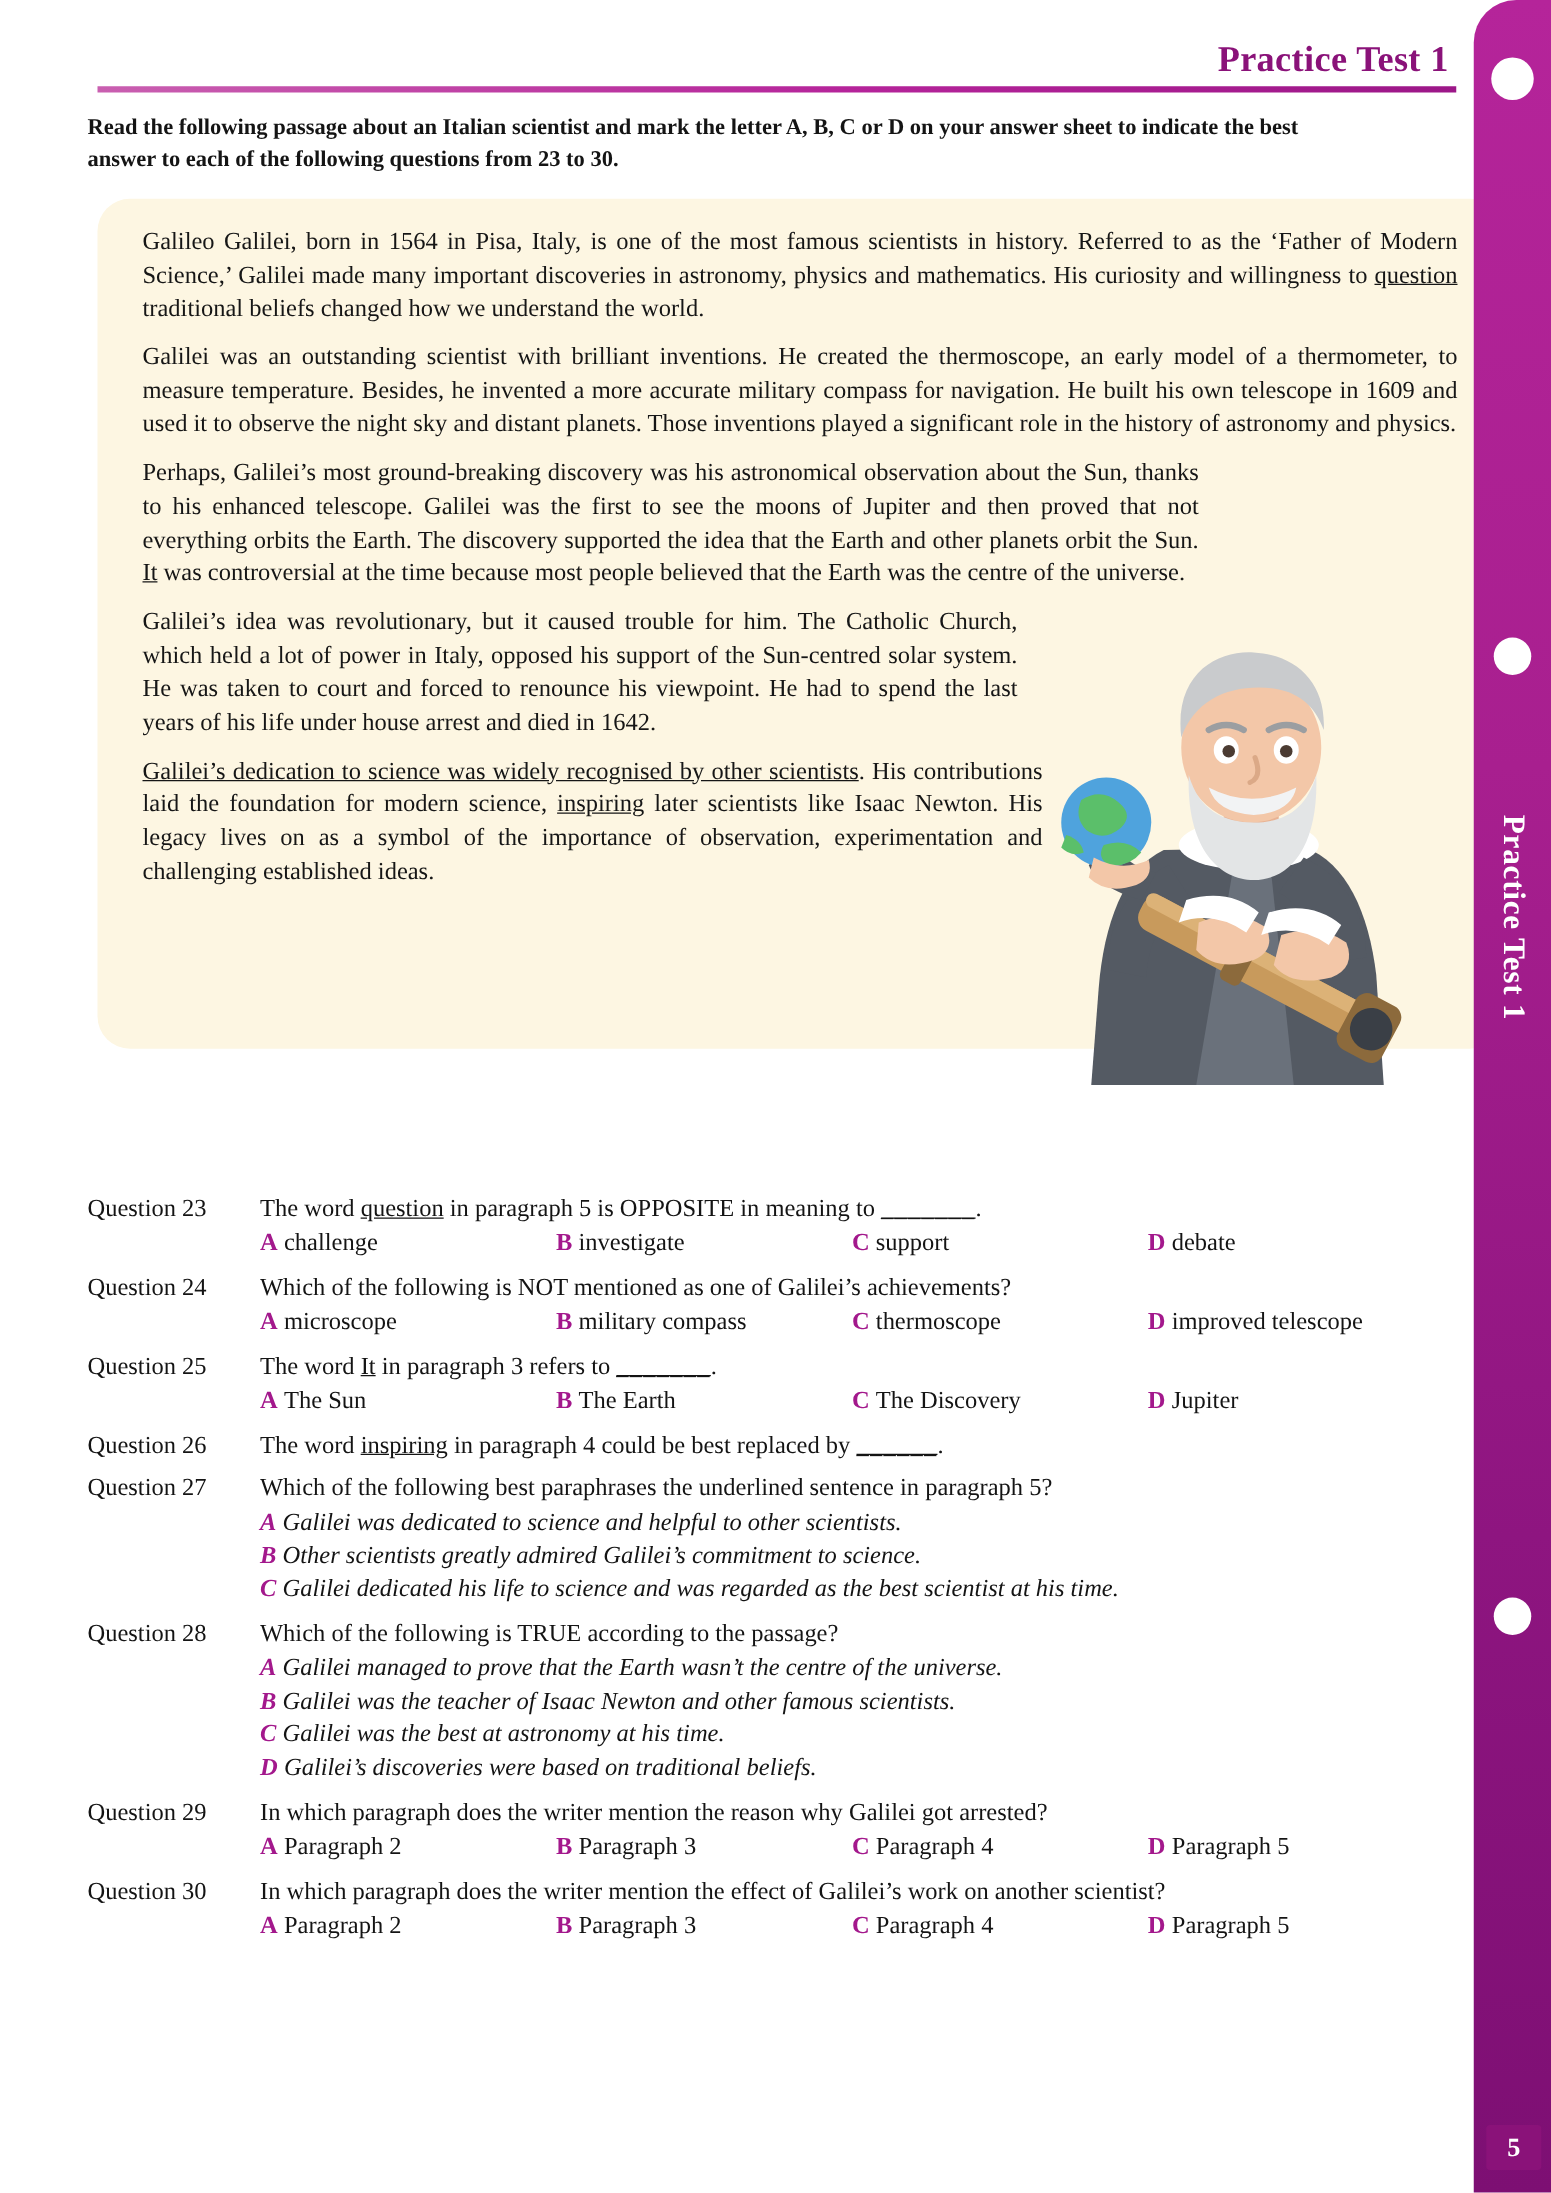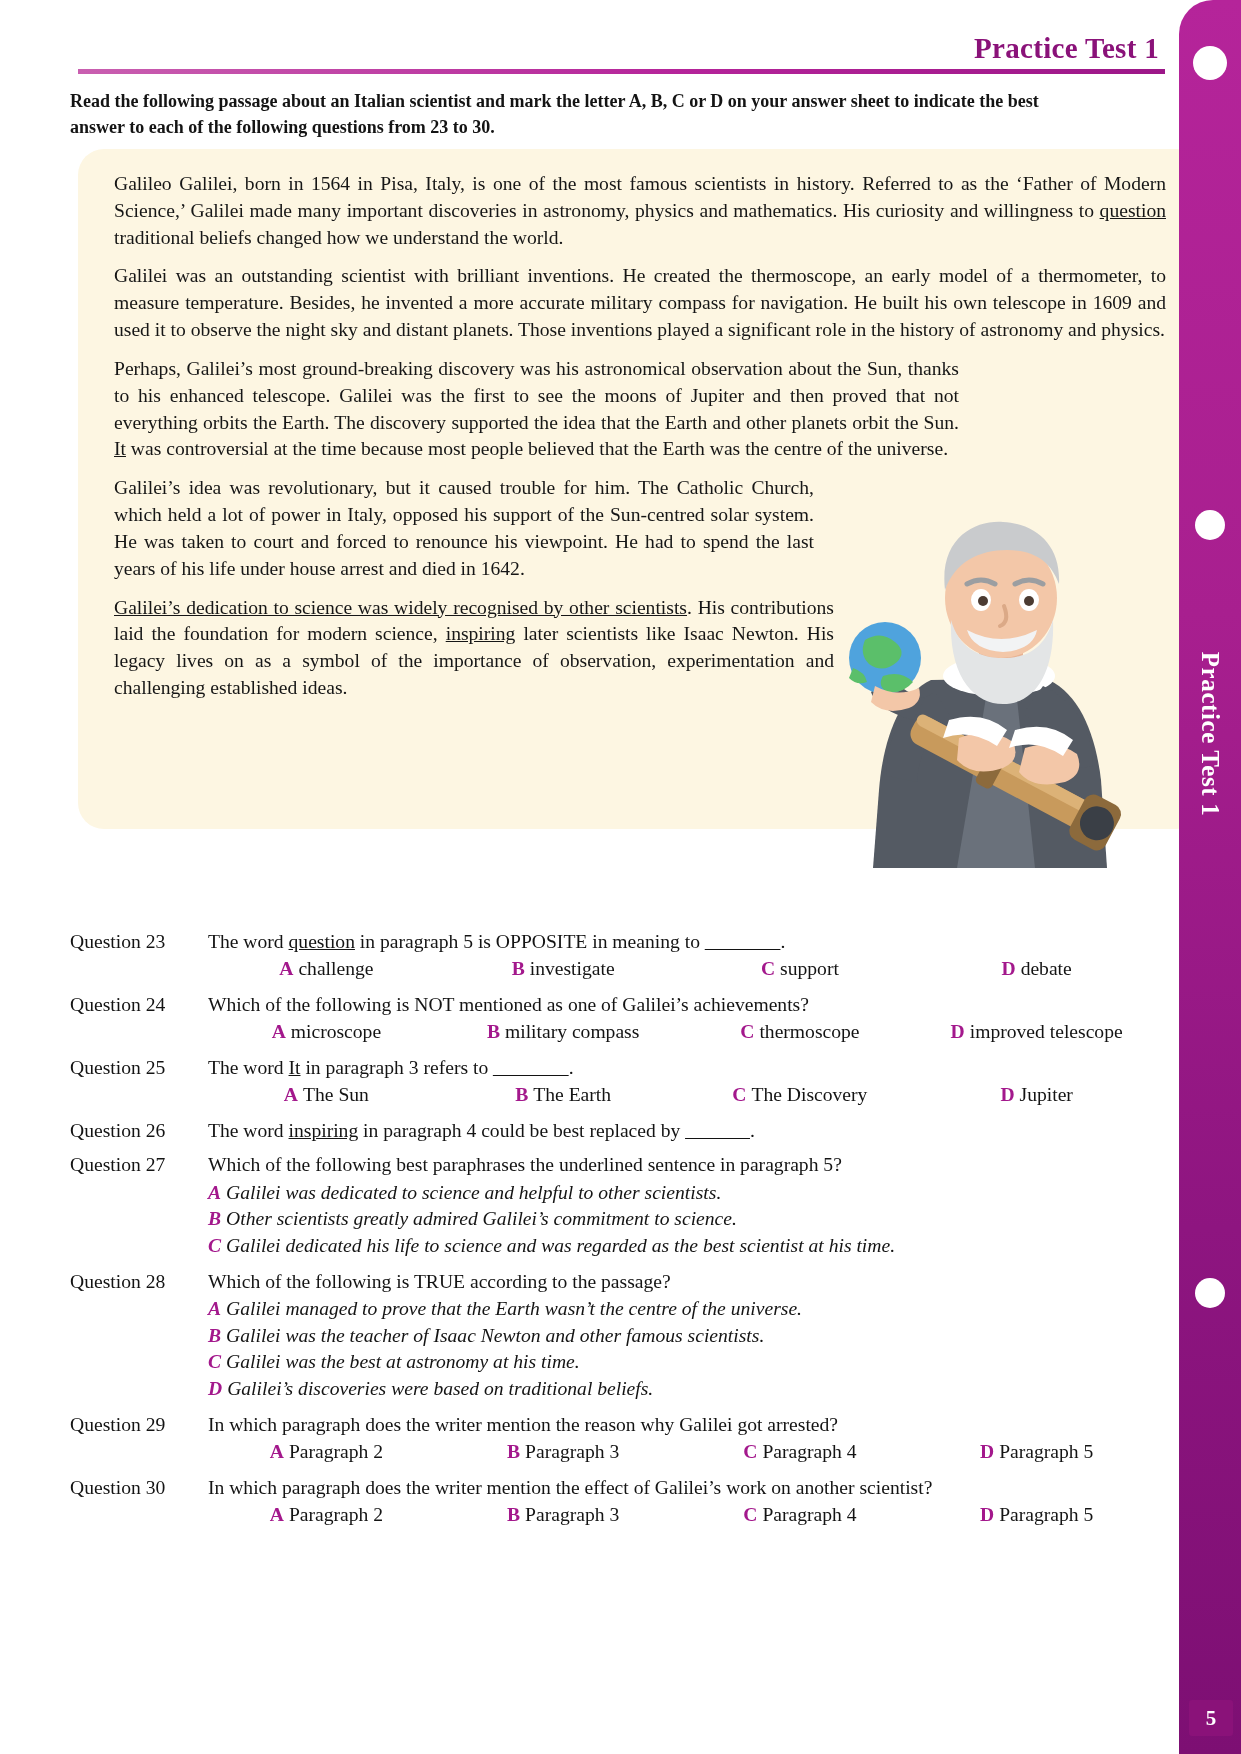--- a/index.html
+++ b/index.html
@@ -87,21 +87,21 @@
     width: 1000px;
     font-size: 18px;
     font-weight: bold;
     line-height: 1.45;
     color: #141414;
   }
 
   
   #passage-box {
     position: absolute;
-    top: 149px; left: 78px;
+    top: 159px; left: 78px;
     width: 1124px;
     min-height: 680px;
     background: #fdf6e2;
     border-radius: 26px;
     padding: 22px 36px 26px 36px;
   }
   #passage-box p {
     margin: 0 0 12px 0;
     font-size: 19.6px;
     line-height: 1.37;
@@ -120,21 +120,21 @@
     right: 92px;
     top: 480px;
     width: 310px;
     height: 390px;
     pointer-events: none;
   }
 
   
   #questions {
     position: absolute;
-    top: 929px; left: 70px;
+    top: 955px; left: 70px;
     width: 1085px;
     font-size: 19.6px;
     color: #141414;
   }
   .q-block { margin-bottom: 9px; }
   .q-stem {
     display: flex;
     align-items: baseline;
     line-height: 1.3;
   }
@@ -145,21 +145,21 @@
     flex: 0 0 138px;
   }
   .q-text { flex: 1 1 auto; }
   .blank { text-decoration: underline; letter-spacing: 1px; }
 
   .opts-row {
     display: flex;
     margin-top: 2px;
     padding-left: 138px;
   }
-  .opts-row .opt { flex: 1 1 0; line-height: 1.35; white-space: nowrap; text-align: center; }
+  .opts-row .opt { flex: 1 1 0; line-height: 1.35; white-space: nowrap; }
   .opt .ltr { color: #a3188c; font-weight: bold; margin-right: 5px; }
 
   .opts-col { padding-left: 138px; margin-top: 2px; font-style: italic; }
   .opts-col .opt { line-height: 1.36; }
   .opts-col .opt .ltr { color: #a3188c; font-weight: bold; margin-right: 5px; }
 </style>
 </head>
 <body>
 
 <div id="header">

